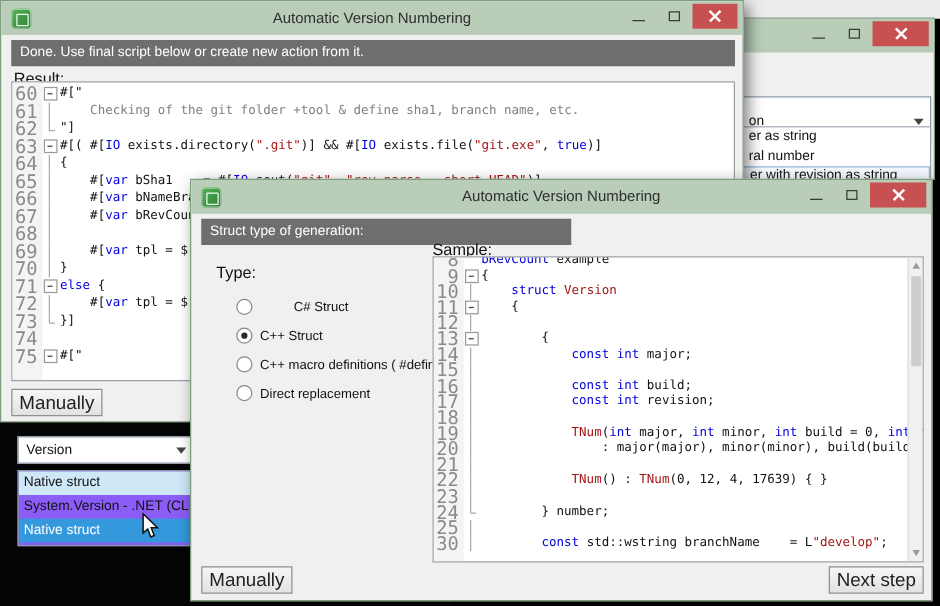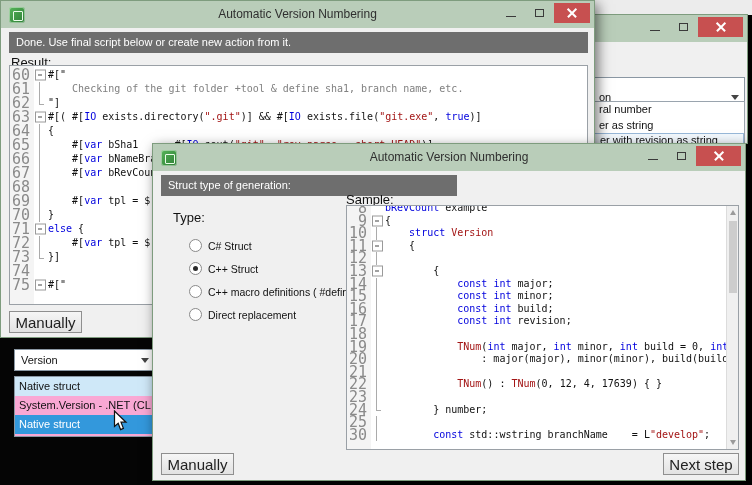--- a/index.html
+++ b/index.html
@@ -65,21 +65,21 @@
   .back-win{left:0;top:0;width:595px;height:338px;z-index:3}
   .back-status{left:8px;top:31px;width:579px}
   .result-label{left:10px;top:54px}
   .back-editor{left:8px;top:64px;width:579px;height:240px;--lh:14px;--edtop:2px}
   .manually-back{left:8px;top:310px;width:73px;height:22px}
 
   
   .black-win{position:absolute;left:0;top:338px;width:360px;height:147px;background:#050505;z-index:4;overflow:hidden}
   .bcombo{left:14px;top:11px;width:141px;height:22px}
   .bcombo .cval{padding-left:6px}
-  .blist{position:absolute;left:14px;top:38px;width:141px;height:61px;background:#f9a8d4;border:1px solid #8a97a3;overflow:hidden}
+  .blist{position:absolute;left:14px;top:38px;width:141px;height:61px;background:#8b5cf6;border:1px solid #8a97a3;overflow:hidden}
   .bl-item{height:19px;line-height:19px;font-size:11px;padding-left:4px;white-space:nowrap;overflow:hidden;color:#111}
   .bl-item.hot{background:#cfe8f8}
   .bl-item.selected{background:#3398dc;color:#fff}
 
   
   .front-win{left:152px;top:143px;width:594px;height:338px;z-index:5}
   .front-status{left:8px;top:31px;width:296px}
   .type-label{left:20px;top:66px}
   .radio-group{position:absolute;left:36px;top:94px;width:260px}
   .radio-row{position:absolute;left:0;display:flex;align-items:center;height:15px;font-size:10.5px;color:#111;white-space:nowrap}
@@ -112,22 +112,22 @@
         <div class="winbtn close">
             <span class="glyph-x"></span>
           </div>
       </div>
     </div>
     <div class="combo rcombo">
       <span class="cval">on</span>
       <span class="carrow"></span>
     </div>
     <div class="rlist" id="right-list">
+        <div class="rl-item normal">er as string</div>
         <div class="rl-item normal">ral number</div>
-        <div class="rl-item normal">er as string</div>
         <div class="rl-item focused">er with revision as string</div>
       </div>
   </div>
 
   <div class="window back-win">
     <div class="titlebar">
       <span class="appicon"></span>
       <span class="title">Automatic Version Numbering</span>
       <div class="winbtns">
         <div class="winbtn">
@@ -254,21 +254,21 @@
             <span class="glyph-max"></span>
           </div>
         <div class="winbtn close">
             <span class="glyph-x"></span>
           </div>
       </div>
     </div>
     <div class="statusbar front-status">Struct type of generation:</div>
     <div class="label type-label">Type:</div>
     <div class="radio-group" id="radio-group">
-        <div class="radio-row" style="top: 0px;">
+        <div class="radio-row" style="top: 0px; gap: 27px;">
           <span class="rb"></span>
           <span>C# Struct</span>
         </div>
         <div class="radio-row" style="top: 23px;">
           <span class="rb on"></span>
           <span>C++ Struct</span>
         </div>
         <div class="radio-row" style="top: 46px;">
           <span class="rb"></span>
           <span>C++ macro definitions ( #define )</span>
@@ -316,21 +316,20 @@
             <span class="code"><span class="tk-p">        {</span></span>
           </div>
           <div class="row">
             <span class="ln">14</span>
             <span class="fold line"></span>
             <span class="code"><span class="tk-p">            </span><span class="tk-k">const</span><span class="tk-p"> </span><span class="tk-k">int</span><span class="tk-p"> major;</span></span>
           </div>
           <div class="row">
             <span class="ln">15</span>
             <span class="fold line"></span>
-            <span class="code"><span class="tk-p">            </span><span class="tk-k">const</span><span class="tk-p"> </span><span class="tk-k">int</span><span class="tk-p"> minor;</span></span>
           </div>
           <div class="row">
             <span class="ln">16</span>
             <span class="fold line"></span>
             <span class="code"><span class="tk-p">            </span><span class="tk-k">const</span><span class="tk-p"> </span><span class="tk-k">int</span><span class="tk-p"> build;</span></span>
           </div>
           <div class="row">
             <span class="ln">17</span>
             <span class="fold line"></span>
             <span class="code"><span class="tk-p">            </span><span class="tk-k">const</span><span class="tk-p"> </span><span class="tk-k">int</span><span class="tk-p"> revision;</span></span>

